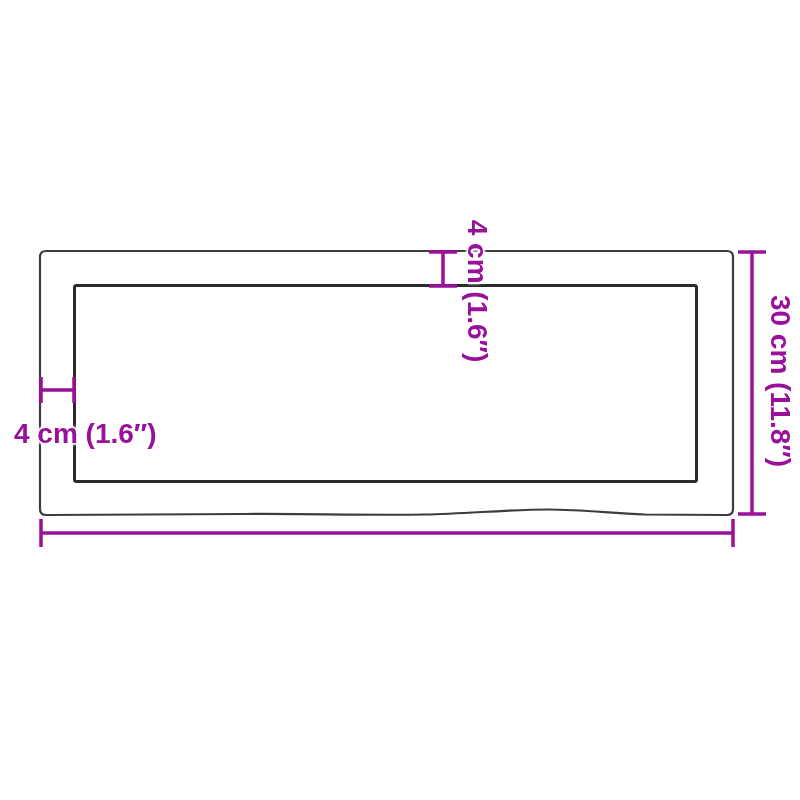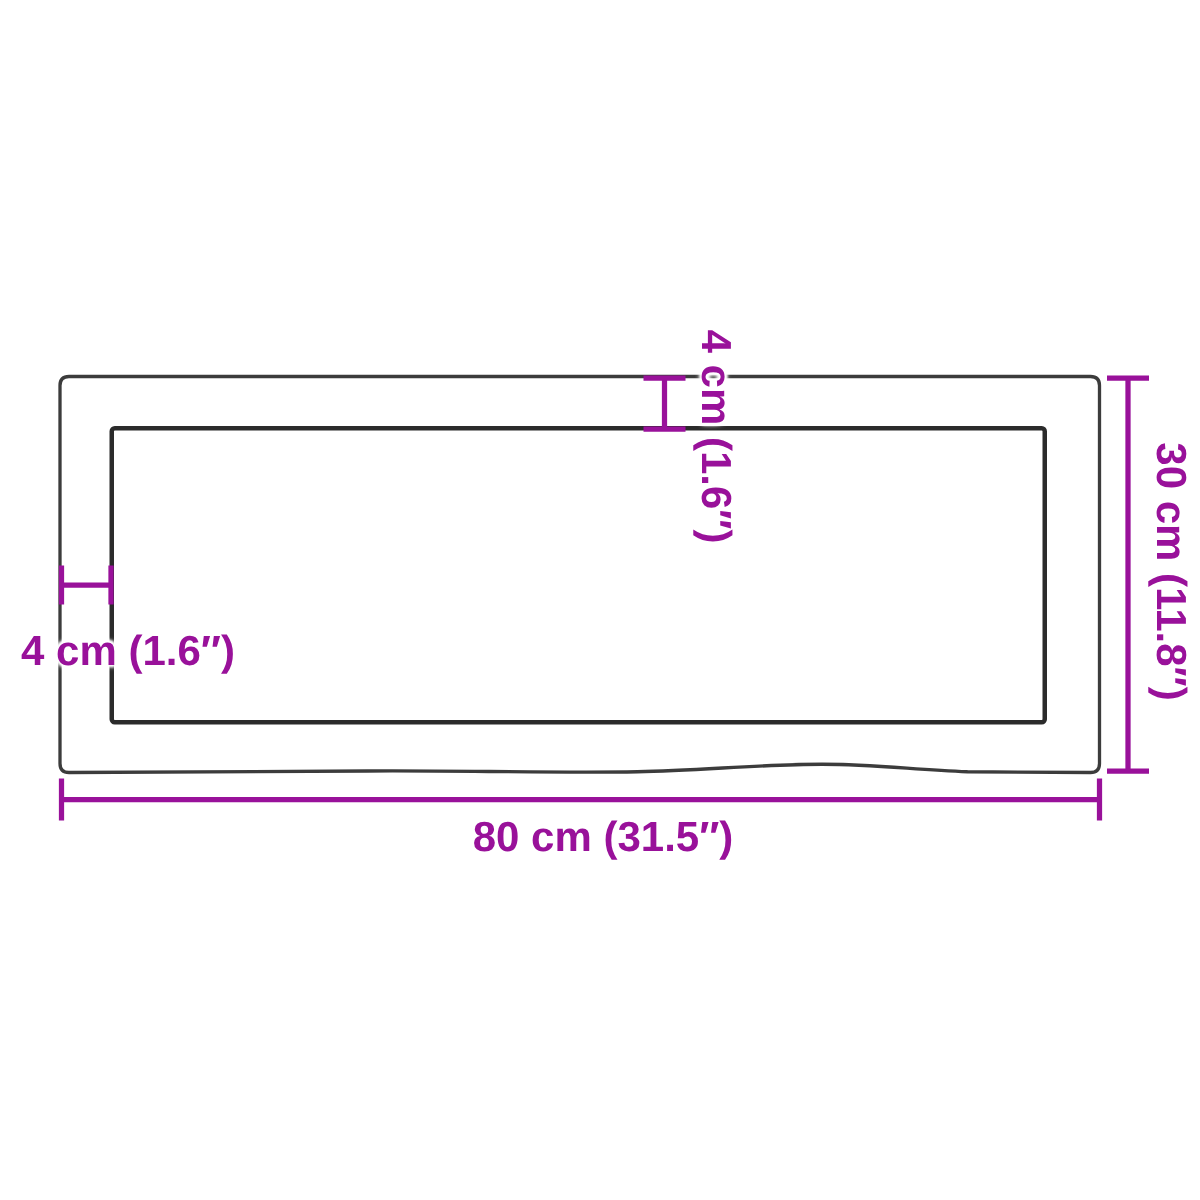--- a/index.html
+++ b/index.html
@@ -116,21 +116,20 @@
       <line class="dim-line" x1="74" y1="377" x2="74" y2="403"></line>
     </g>
 
     <g>
       <line class="dim-line" x1="443" y1="252" x2="443" y2="286"></line>
       <line class="dim-line" x1="429" y1="252" x2="457" y2="252"></line>
       <line class="dim-line" x1="429" y1="286" x2="457" y2="286"></line>
     </g>
   </svg>
 
-  <div class="dim-label bottom">80 cm (31.5″)</div>
 
   <div class="dim-label rotated-right">30 cm (11.8″)</div>
 
   <div class="dim-label left">4 cm (1.6″)</div>
 
   <div class="dim-label rotated-top">4 cm (1.6″)</div>
 
 </div>
 
 </body></html>

